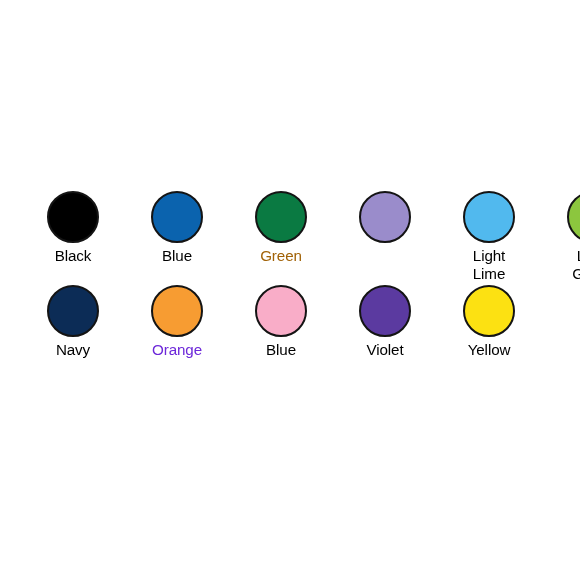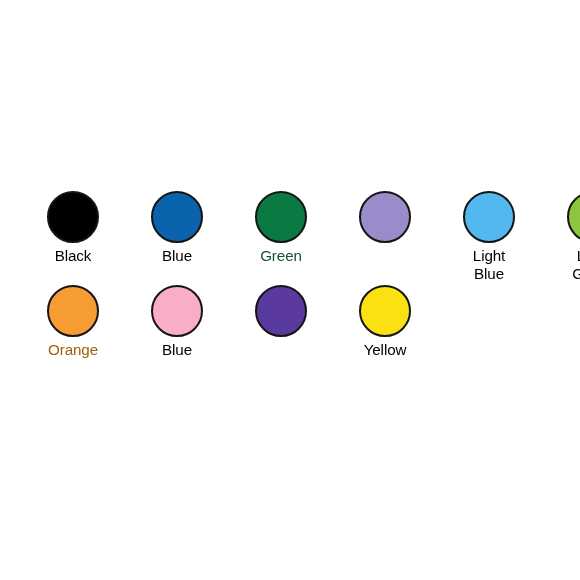--- a/index.html
+++ b/index.html
@@ -72,53 +72,58 @@
       <div class="swatch-label" style="color: rgb(0, 0, 0);">Black</div>
     </div>
 
     <div class="swatch-cell">
       <div class="swatch-circle" style="background-color: rgb(11, 99, 174); border-color: rgb(20, 20, 20);"></div>
       <div class="swatch-label" style="color: rgb(0, 0, 0);">Blue</div>
     </div>
 
     <div class="swatch-cell">
       <div class="swatch-circle" style="background-color: rgb(10, 122, 66); border-color: rgb(20, 20, 20);"></div>
-      <div class="swatch-label" style="color: #14532d;">Green</div>
+      <div class="swatch-label" style="color: #a16207;">Green</div>
     </div>
 
     <div class="swatch-cell">
       <div class="swatch-circle" style="background-color: rgb(154, 140, 203); border-color: rgb(20, 20, 20);"></div>
     </div>
 
     <div class="swatch-cell">
       <div class="swatch-circle" style="background-color: rgb(81, 185, 238); border-color: rgb(20, 20, 20);"></div>
       <div class="swatch-label" style="color: rgb(0, 0, 0);">Light
-Blue</div>
+Lime</div>
     </div>
 
     <div class="swatch-cell">
       <div class="swatch-circle" style="background-color: rgb(140, 198, 62); border-color: rgb(20, 20, 20);"></div>
       <div class="swatch-label" style="color: rgb(0, 0, 0);">Lime
 Green</div>
     </div>
 
+    <div class="swatch-cell row-2">
+      <div class="swatch-circle" style="background-color: rgb(12, 44, 86); border-color: rgb(20, 20, 20);"></div>
+      <div class="swatch-label" style="color: rgb(0, 0, 0);">Navy</div>
+    </div>
 
     <div class="swatch-cell row-2">
       <div class="swatch-circle" style="background-color: rgb(247, 156, 50); border-color: rgb(20, 20, 20);"></div>
-      <div class="swatch-label" style="color: #a16207;">Orange</div>
+      <div class="swatch-label" style="color: #6d28d9;">Orange</div>
     </div>
 
     <div class="swatch-cell row-2">
       <div class="swatch-circle" style="background-color: rgb(249, 173, 200); border-color: rgb(20, 20, 20);"></div>
       <div class="swatch-label" style="color: rgb(0, 0, 0);">Blue</div>
     </div>
 
 
     <div class="swatch-cell row-2">
       <div class="swatch-circle" style="background-color: rgb(91, 58, 160); border-color: rgb(20, 20, 20);"></div>
+      <div class="swatch-label" style="color: rgb(0, 0, 0);">Violet</div>
     </div>
 
     <div class="swatch-cell row-2">
       <div class="swatch-circle" style="background-color: rgb(252, 225, 18); border-color: rgb(20, 20, 20);"></div>
       <div class="swatch-label" style="color: rgb(0, 0, 0);">Yellow</div>
     </div>
 
   </div>
 </div>
 

